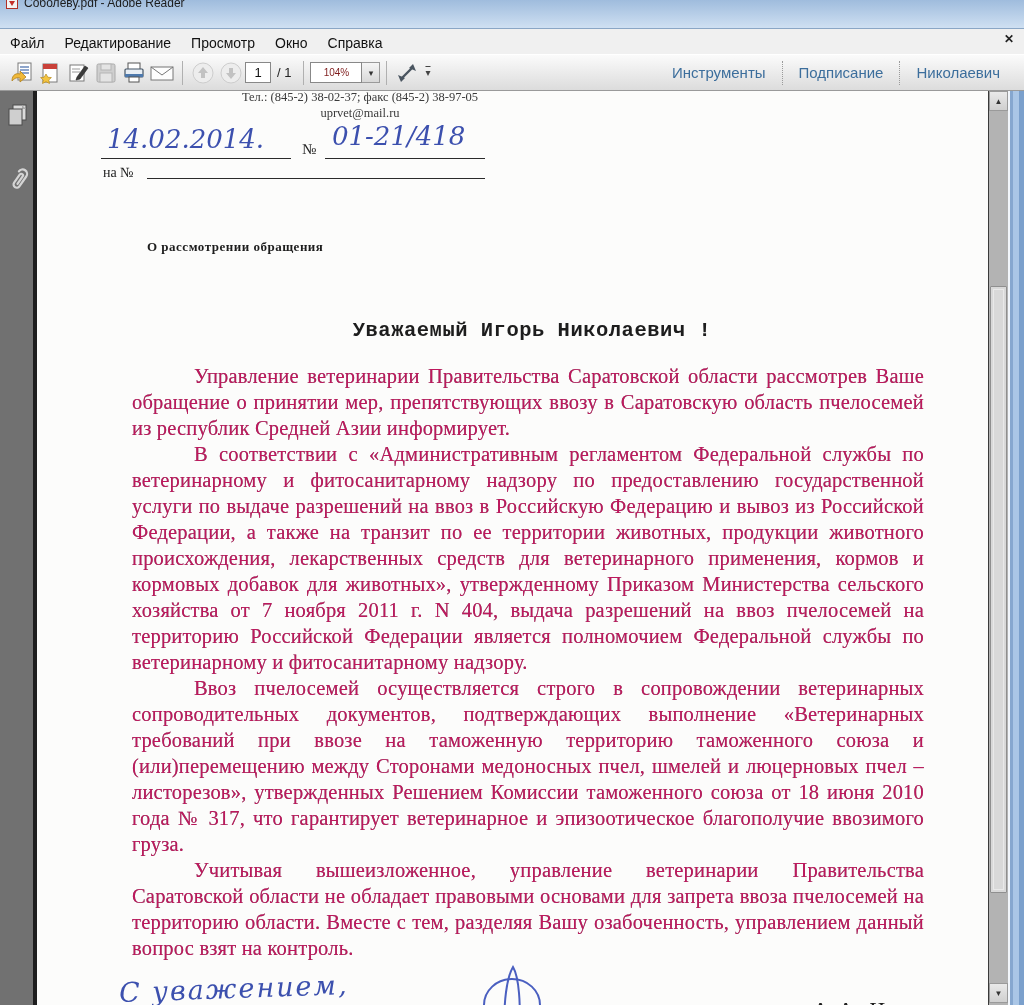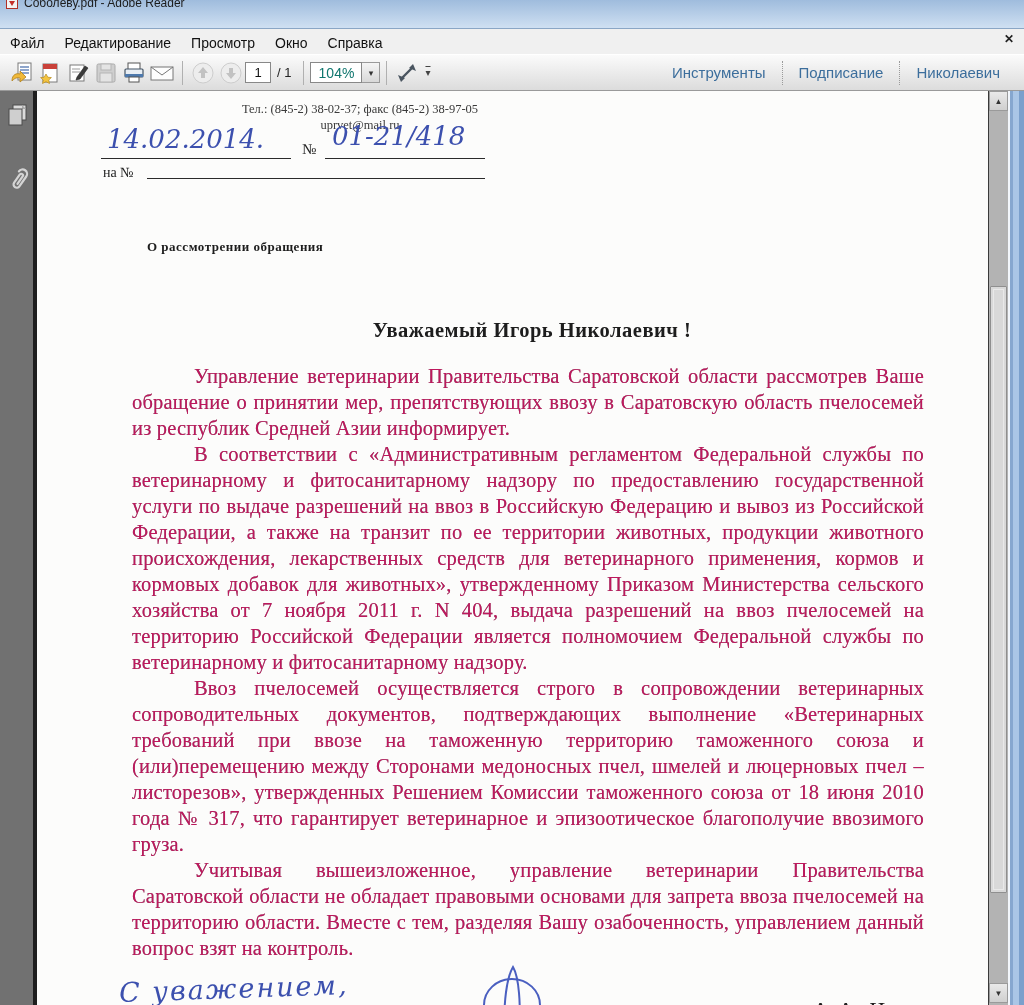--- a/index.html
+++ b/index.html
@@ -22,21 +22,21 @@
 
   
   .toolbar { height:37px; background:linear-gradient(#fbfbfb,#dcdcdc); border-top:1px solid #fff;
              border-bottom:1px solid #9a9a9a; display:flex; align-items:center; padding:0 8px; }
   .tbtn { width:28px; height:28px; display:flex; align-items:center; justify-content:center; border-radius:3px; }
   .tsep { width:1px; height:24px; background:#b0b0b0; margin:0 6px; }
   .page-box { width:26px; height:21px; background:#fff; border:1px solid #888; font-size:13px; text-align:center;
               font-family:"Liberation Sans",sans-serif; color:#111; }
   .page-of { font-size:13px; color:#222; margin:0 6px 0 6px; white-space:nowrap; }
   .zoom-wrap { display:flex; align-items:center; }
-  .zoom-box { width:52px; height:21px; background:#fff; border:1px solid #888; font-size:14px; color:#0f766e;
+  .zoom-box { width:52px; height:21px; background:#fff; border:1px solid #888; font-size:10px; color:#7f1d1d;
               display:flex; align-items:center; justify-content:center; }
   .zoom-drop { width:18px; height:21px; border:1px solid #9a9a9a; border-left:none; background:linear-gradient(#f5f5f5,#d8d8d8);
                display:flex; align-items:center; justify-content:center; font-size:9px; color:#333; }
   .more-glyph { font-size:10px; color:#444; text-decoration:overline; margin-left:4px; }
   .tb-right { margin-left:auto; display:flex; align-items:center; height:100%; }
   .panel-btn { font-size:15px; font-weight:normal; color:#3c6e9c; padding:0 16px; height:26px; display:flex; align-items:center; }
   .panel-sep { width:1px; height:24px; border-left:1px dotted #9a9a9a; }
 
   
   .main { flex:1; display:flex; min-height:0; }
@@ -54,28 +54,28 @@
   .scroll-btn.down { bottom:2px; }
   .scroll-thumb { position:absolute; left:1px; top:195px; width:17px; height:607px; background:#d9d9d9;
                   border:1px solid #8f8f8f; border-radius:1px; }
   .scroll-thumb::before { content:""; position:absolute; left:2px; right:2px; top:2px; bottom:2px; border:1px solid #e9e9e9; }
 
   .win-edge { width:16px; background:linear-gradient(90deg,#f2f6fb 0 2px,#86a7cf 2px 5px,#aac6e6 5px 11px,#7ba0cc 11px 16px); }
 
   
   .doc-serif { font-family:"Liberation Serif", serif; color:#1f1f1f; }
   .lh-line { position:absolute; width:330px; text-align:center; font-size:12.5px; color:#3a3a3a;
-             font-family:"Liberation Serif",serif;margin-top:12px; }
+             font-family:"Liberation Serif",serif; }
   .hand { font-family:"DejaVu Serif", serif; font-style:italic; color:#3c50ae; }
   .u-line { position:absolute; border-bottom:1.5px solid #2a2a2a; }
   .ref-label { position:absolute; font-family:"Liberation Serif",serif; font-size:15px; color:#222; }
   .subject { position:absolute; left:110px; top:148px; font-size:13px; font-weight:bold;
              font-family:"Liberation Serif",serif; color:#1d1d1d; letter-spacing:0.5px; }
   .salutation { position:absolute; left:95px; top:228px; width:800px; text-align:center; font-size:20.5px;
-                font-weight:bold; font-family:Liberation Serif, serif; color:#1d1d1d; letter-spacing:0.5px; }
+                font-weight:bold; font-family:Liberation Mono, monospace; color:#1d1d1d; letter-spacing:0.5px; }
   .body-text { position:absolute; left:95px; top:272px; width:792px; }
   .body-text p { font-family:"Liberation Serif",serif; font-size:20.5px; line-height:26px; text-align:justify;
                  text-indent:62px; color:#be185d; text-shadow:0 0 0.5px rgba(30,30,30,.55); letter-spacing:0.2px; }
   .closing { position:absolute; left:82px; top:882px; font-size:27px; letter-spacing:2px; transform:rotate(-2deg); }
   .signer-title { position:absolute; left:92px; top:915px; font-size:20px; }
   .signer-name { position:absolute; left:775px; top:906px; font-size:24px; letter-spacing:1px; }
   .signature-svg { position:absolute; left:430px; top:872px; }
 </style>
 </head>
 <body>

